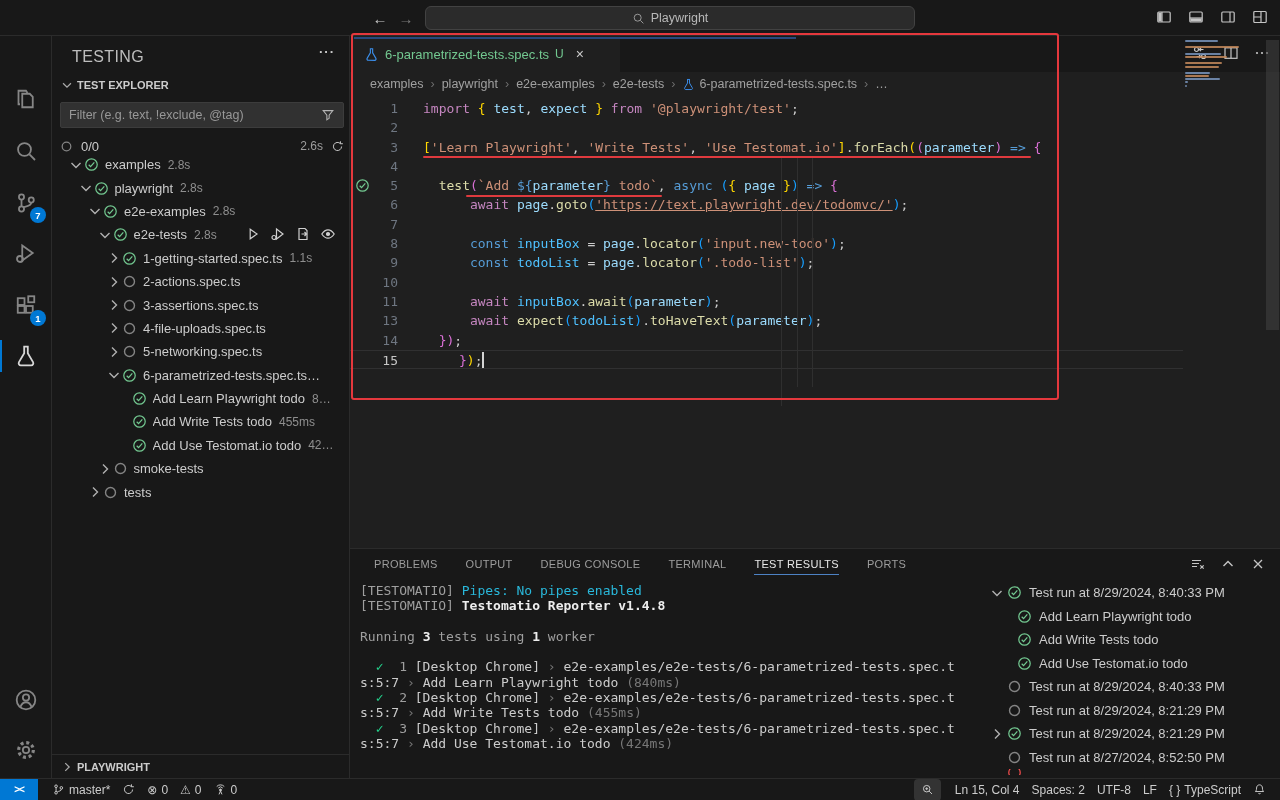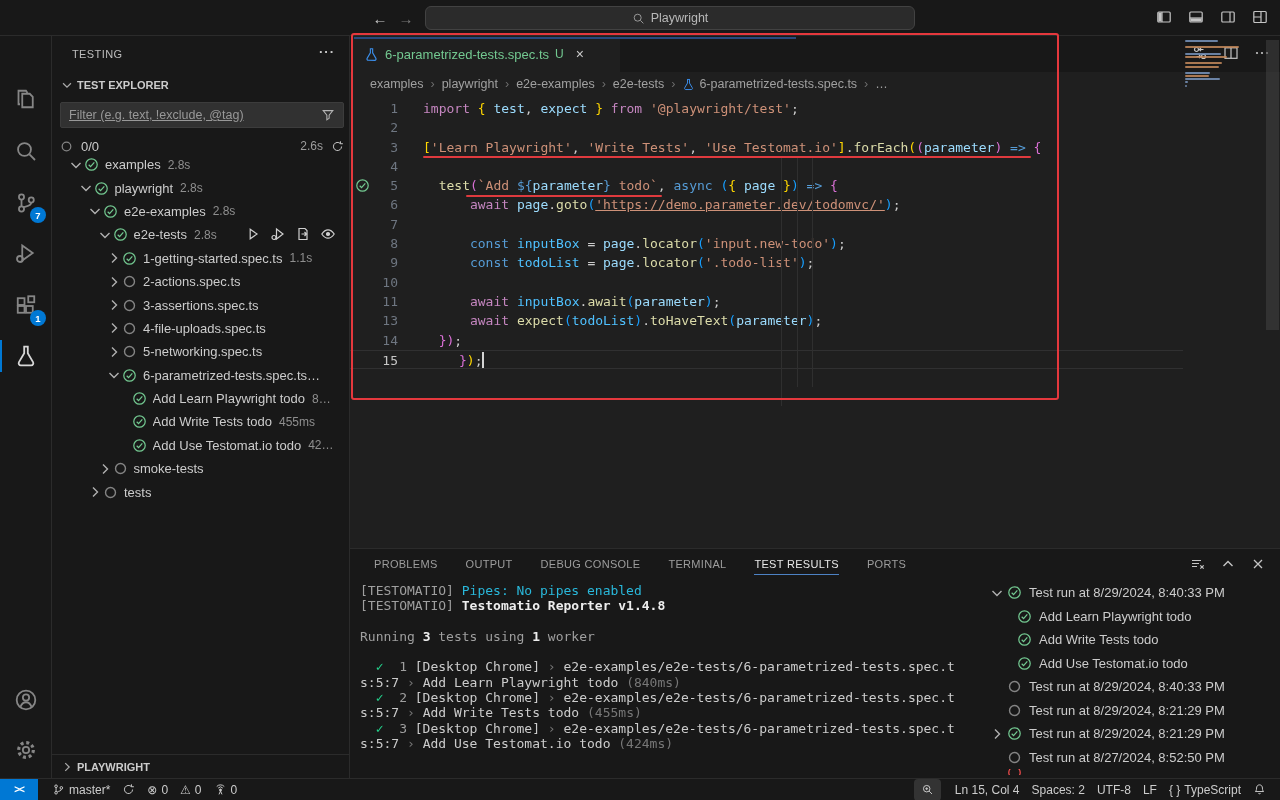--- a/index.html
+++ b/index.html
@@ -31,28 +31,28 @@
   .ab-item .ic{width:24px;height:24px;}
   .ab-item.active{color:#d7d7d7;}
   .ab-item.active:before{content:"";position:absolute;left:0;top:8px;bottom:8px;width:2px;background:#0078d4;}
   .badge{position:absolute;right:6px;bottom:4px;min-width:16px;height:16px;border-radius:9px;
          background:#0078d4;color:#fff;font-size:9.5px;display:flex;align-items:center;
          justify-content:center;padding:0 3px;font-weight:bold;}
 
   
   #sidebar{position:absolute;left:52px;top:36px;width:298px;height:742px;background:#181818;
            border-right:1px solid #2b2b2b;}
-  #sb-title{position:absolute;left:20px;top:12px;font-size:11px;letter-spacing:.4px;color:#bdbdbd;}
+  #sb-title{position:absolute;left:20px;top:12px;font-size:16px;letter-spacing:.4px;color:#bdbdbd;}
   #sb-more{position:absolute;right:14px;top:8px;color:#cccccc;font-weight:bold;letter-spacing:1px;}
   #sb-section{position:absolute;left:8px;top:42px;display:flex;align-items:center;gap:3px;
               font-size:11px;font-weight:bold;color:#cccccc;}
   #sb-section .ic{width:14px;height:14px;color:#aaaaaa;}
   #sb-filter{position:absolute;left:8px;top:66px;width:284px;height:26px;background:#313131;
              border:1px solid #3c3c3c;border-radius:2px;display:flex;align-items:center;
-             padding:0 8px;color:#989898;font-size:12.5px;text-decoration:underline;}
+             padding:0 8px;color:#989898;font-size:12.5px;}
   #sb-filter .ph{flex:1;white-space:nowrap;overflow:hidden;}
   #sb-filter .ic{width:14px;height:14px;color:#b5b5b5;}
   #sb-summary{position:absolute;left:8px;top:98px;width:284px;height:24px;display:flex;
               align-items:center;gap:8px;}
   #sb-summary .ic{width:13px;height:13px;}
   #sb-summary .count{color:#cccccc;}
   #sb-summary .dur{margin-left:auto;color:#9d9d9d;font-size:12px;}
   #sb-summary .ic.refresh{color:#cccccc;}
   #tree{position:absolute;left:0;top:117px;width:298px;}
   .trow{position:relative;height:23.4px;display:flex;align-items:center;color:#cccccc;white-space:nowrap;}
@@ -610,21 +610,21 @@
       </div>
     <div id="code">
         <div class="cline"><span class="ln">1</span><span class="ltext"><span class="kw">import </span><span class="by">{ </span><span class="v">test</span><span class="p">, </span><span class="v">expect</span><span class="by"> }</span><span class="kw"> from </span><span class="str">'@playwright/test'</span><span class="p">;</span></span></div>
         <div class="cline"><span class="ln">2</span><span class="ltext"></span></div>
         <div class="cline"><span class="ln">3</span><span class="ltext"><span class="by">[</span><span class="str">'Learn Playwright'</span><span class="p">, </span><span class="str">'Write Tests'</span><span class="p">, </span><span class="str">'Use Testomat.io'</span><span class="by">]</span><span class="p">.</span><span class="fn">forEach</span><span class="by">(</span><span class="bp">(</span><span class="v">parameter</span><span class="bp">)</span><span class="p"> </span><span class="kc">=&gt;</span><span class="p"> </span><span class="bp">{</span></span></div>
         <div class="cline"><span class="ln">4</span><span class="ltext"></span></div>
         <div class="cline"><span class="gutter-pass"><svg viewBox="0 0 16 16" fill="none">
               <circle cx="8" cy="8" r="6.1" stroke="#73C991" stroke-width="1.3"></circle>
               <path d="M5 8.3l2 2 4-4.6" stroke="#73C991" stroke-width="1.3"></path>
             </svg></span><span class="ln">5</span><span class="ltext"><span class="p">  </span><span class="fn">test</span><span class="bp">(</span><span class="str">`Add </span><span class="kc">${</span><span class="v">parameter</span><span class="kc">}</span><span class="str"> todo`</span><span class="p">, </span><span class="kc">async </span><span class="bb">(</span><span class="by">{ </span><span class="v">page</span><span class="by"> }</span><span class="bb">)</span><span class="p"> </span><span class="kc">=&gt;</span><span class="p"> </span><span class="bp">{</span></span></div>
-        <div class="cline"><span class="ln">6</span><span class="ltext"><span class="p">      </span><span class="kw">await </span><span class="v">page</span><span class="p">.</span><span class="fn">goto</span><span class="bb">(</span><span class="str u">'https://demo.parameter.dev/todomvc/'</span><span class="bb">)</span><span class="p">;</span></span></div>
+        <div class="cline"><span class="ln">6</span><span class="ltext"><span class="p">      </span><span class="kw">await </span><span class="v">page</span><span class="p">.</span><span class="fn">goto</span><span class="bb">(</span><span class="str u">'https://text.playwright.dev/todomvc/'</span><span class="bb">)</span><span class="p">;</span></span></div>
         <div class="cline"><span class="ln">7</span><span class="ltext"></span></div>
         <div class="cline"><span class="ln">8</span><span class="ltext"><span class="p">      </span><span class="kc">const </span><span class="vc">inputBox</span><span class="p"> = </span><span class="v">page</span><span class="p">.</span><span class="fn">locator</span><span class="bb">(</span><span class="str">'input.new-todo'</span><span class="bb">)</span><span class="p">;</span></span></div>
         <div class="cline"><span class="ln">9</span><span class="ltext"><span class="p">      </span><span class="kc">const </span><span class="vc">todoList</span><span class="p"> = </span><span class="v">page</span><span class="p">.</span><span class="fn">locator</span><span class="bb">(</span><span class="str">'.todo-list'</span><span class="bb">)</span><span class="p">;</span></span></div>
         <div class="cline"><span class="ln">10</span><span class="ltext"></span></div>
         <div class="cline"><span class="ln">11</span><span class="ltext"><span class="p">      </span><span class="kw">await </span><span class="vc">inputBox</span><span class="p">.</span><span class="fn">await</span><span class="bb">(</span><span class="v">parameter</span><span class="bb">)</span><span class="p">;</span></span></div>
         <div class="cline"><span class="ln">13</span><span class="ltext"><span class="p">      </span><span class="kw">await </span><span class="fn">expect</span><span class="bb">(</span><span class="vc">todoList</span><span class="bb">)</span><span class="p">.</span><span class="fn">toHaveText</span><span class="bb">(</span><span class="v">parameter</span><span class="bb">)</span><span class="p">;</span></span></div>
         <div class="cline"><span class="ln">14</span><span class="ltext"><span class="p">  </span><span class="bp">}</span><span class="bp">)</span><span class="p">;</span></span></div>
         <div class="cline current"><span class="ln">15</span><span class="ltext"><span class="bp">}</span><span class="by">)</span><span class="p">;</span><span class="cursor"></span></span></div>
       </div>
     <div class="iguide" style="left:431px;top:120px;height:250px"></div>

